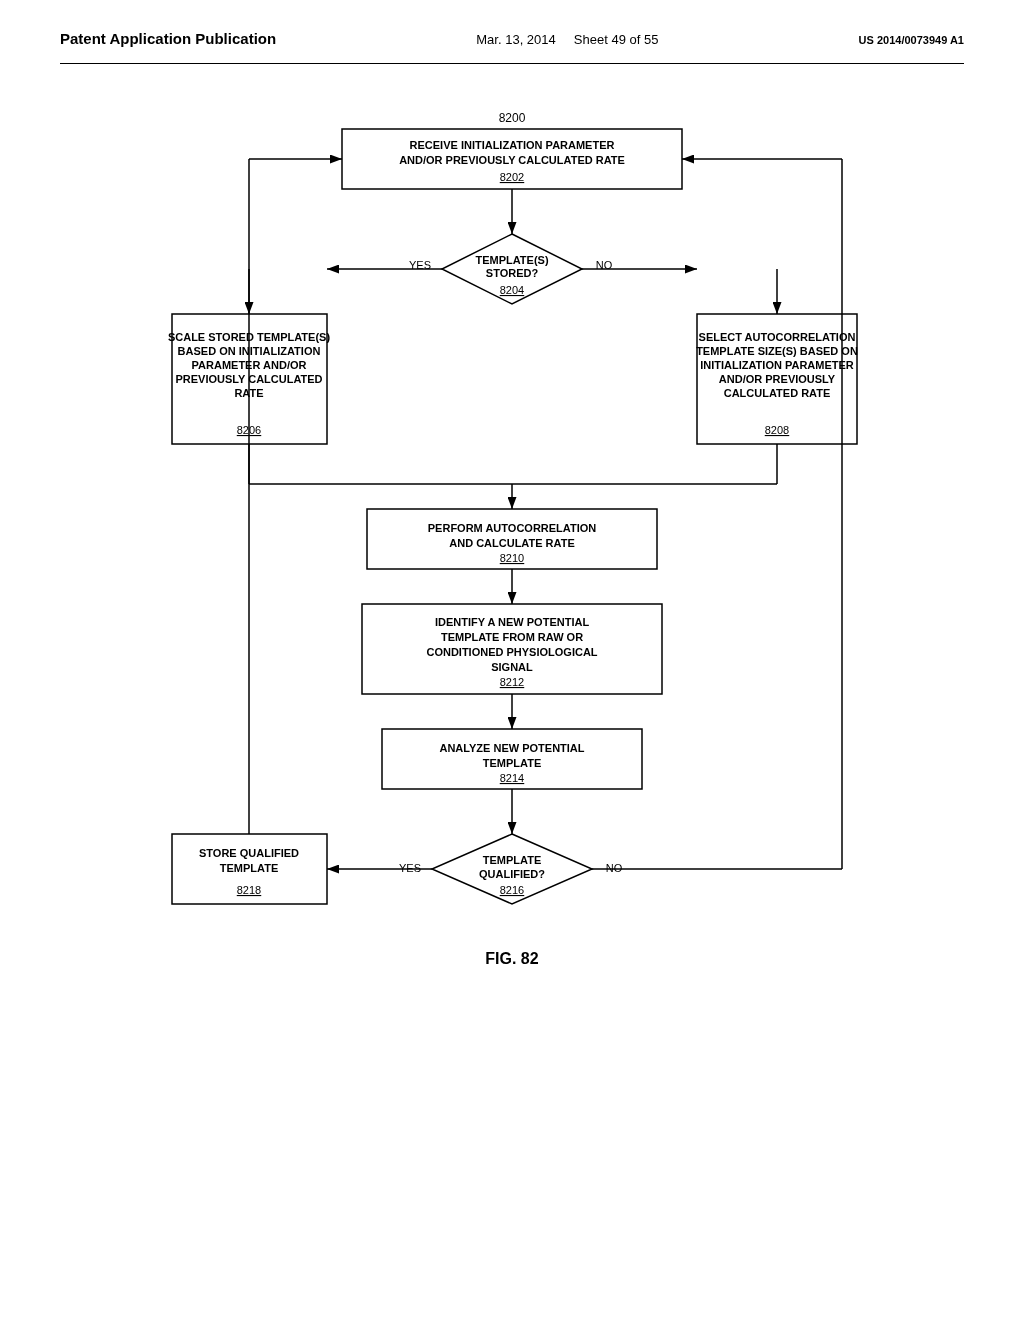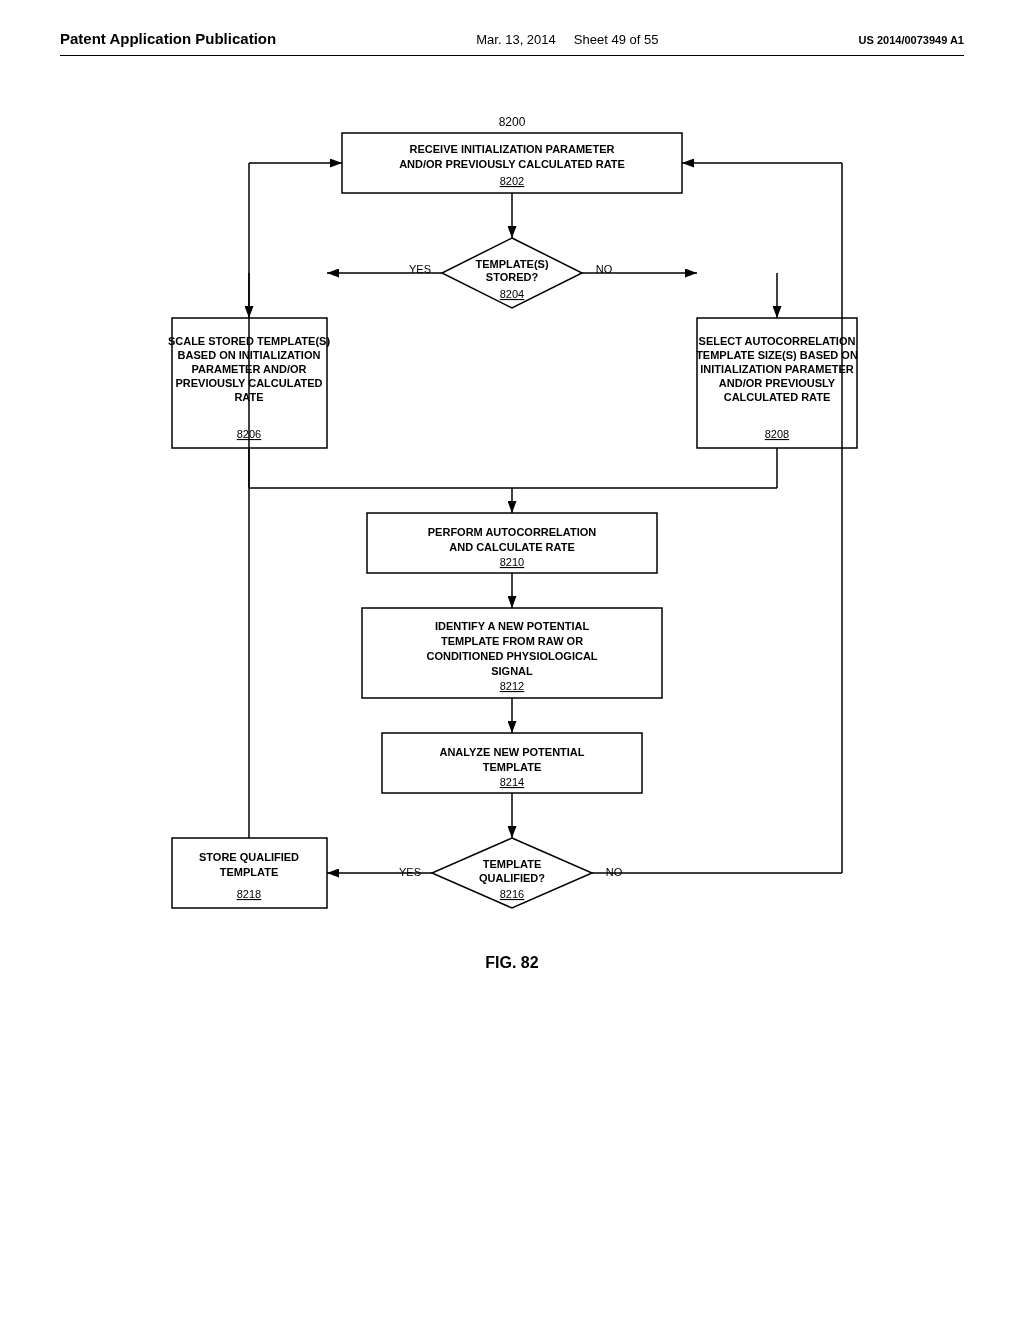--- a/index.html
+++ b/index.html
@@ -18,22 +18,22 @@
       padding: 30px 60px;
       position: relative;
     }
 
     
     .header {
       display: flex;
       justify-content: space-between;
       align-items: baseline;
       border-bottom: 1px solid #000;
-      padding-bottom: 8px;
-      margin-bottom: 42px;
+      padding-bottom: 16px;
+      margin-bottom: 30px;
     }
     .header-left {
       font-size: 15px;
       font-weight: bold;
     }
     .header-center {
       font-size: 13px;
       text-align: right;
     }
     .header-right {

